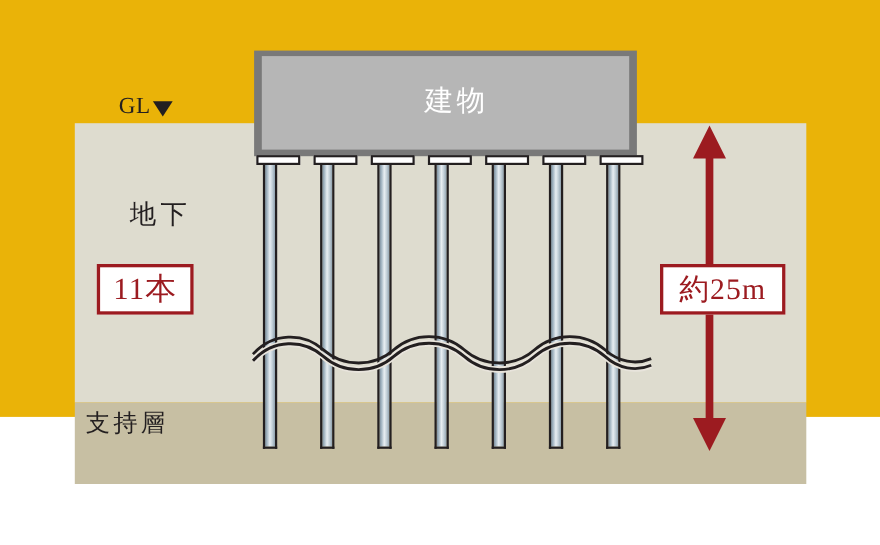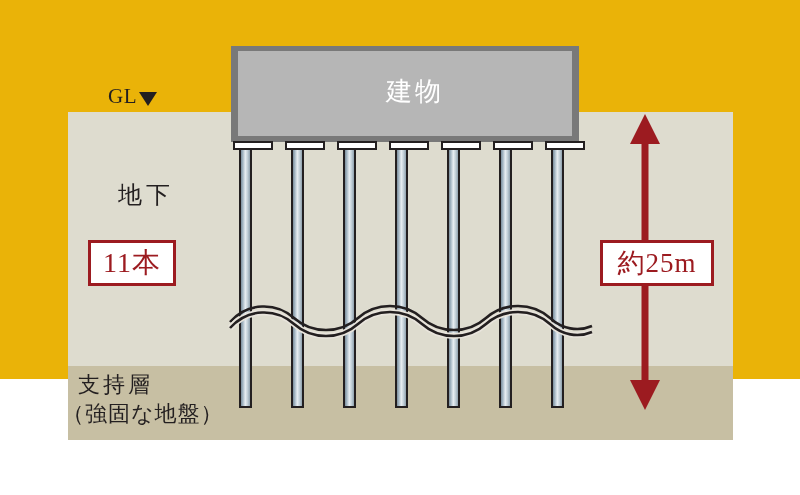--- a/index.html
+++ b/index.html
@@ -148,15 +148,14 @@
   </svg>
 
   <div class="red-box box-count">
     <span>11本</span>
   </div>
   <div class="red-box box-depth">
     <span>約25m</span>
   </div>
 
   <div class="layer-label layer-support">支持層</div>
-  <div class="layer-label layer-support2">（強固な地盤）</div>
 
 </div>
 
 </body></html>

